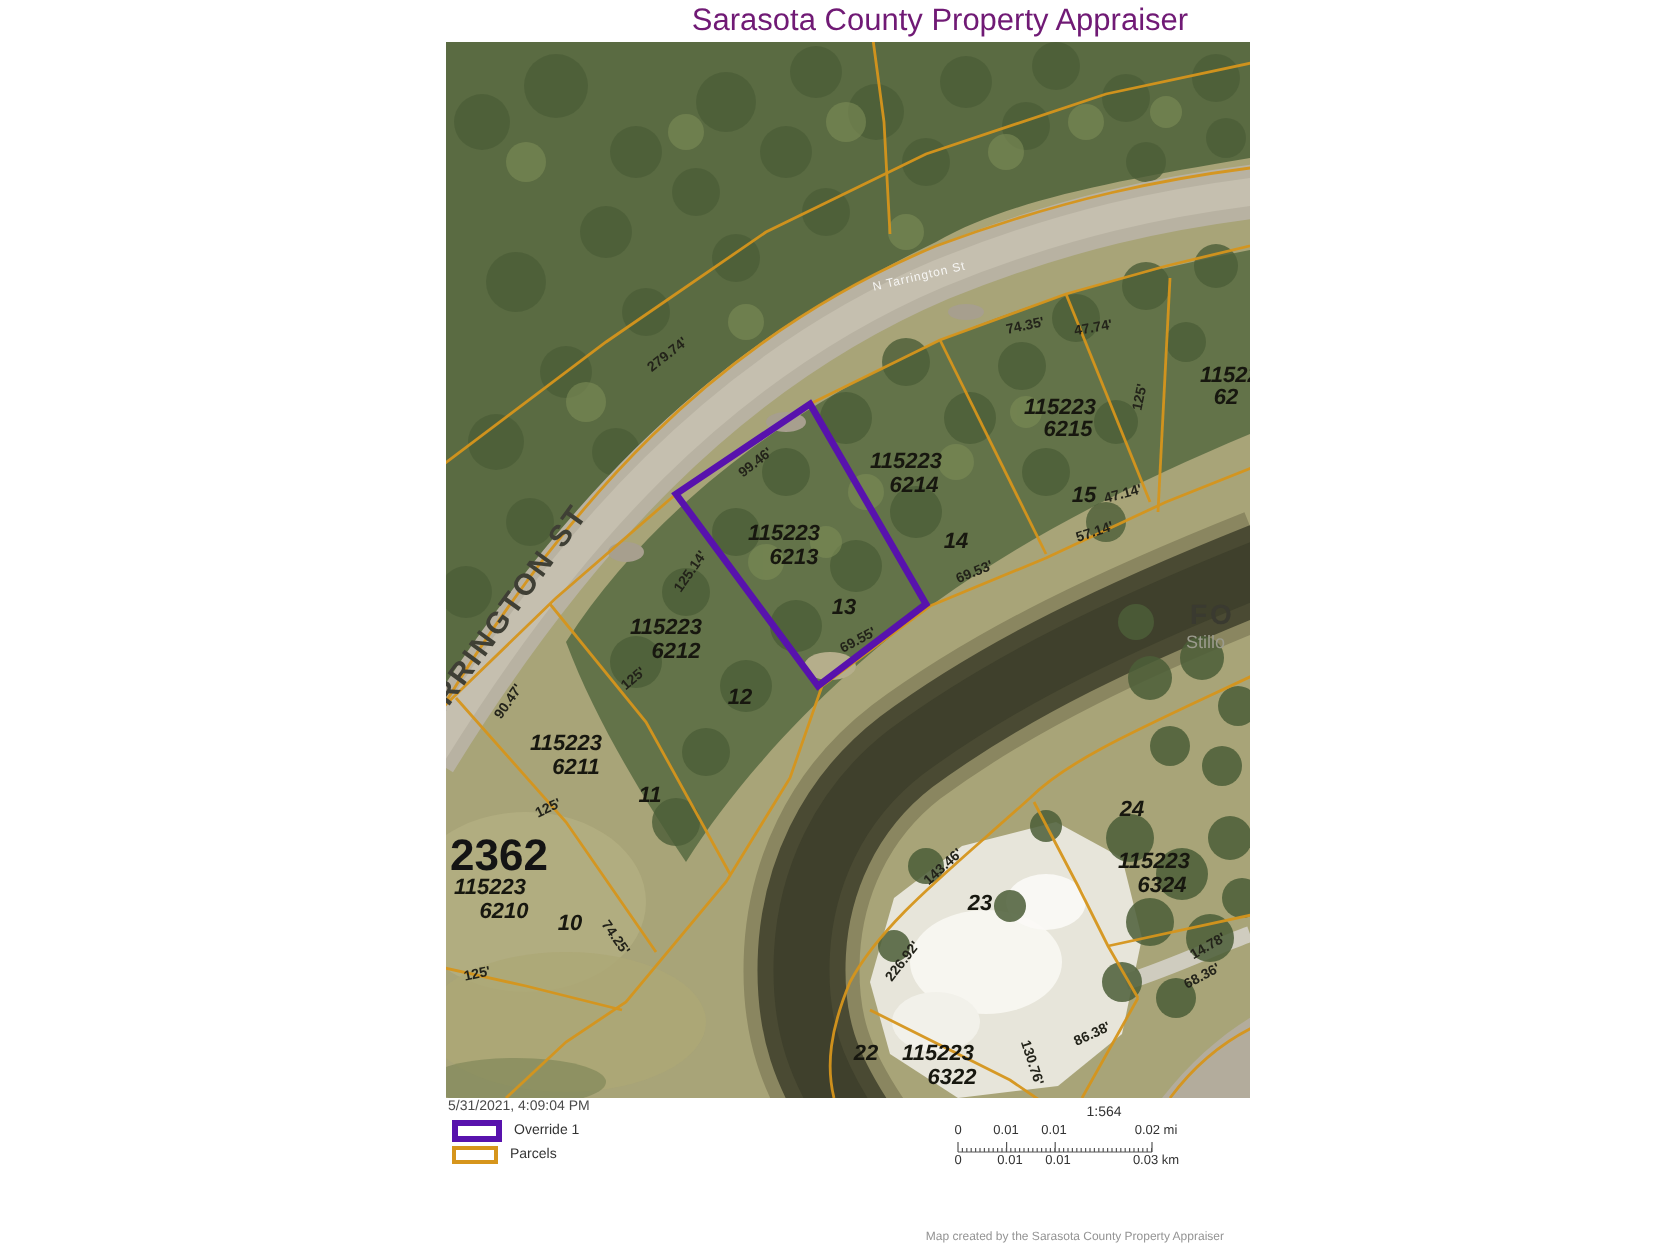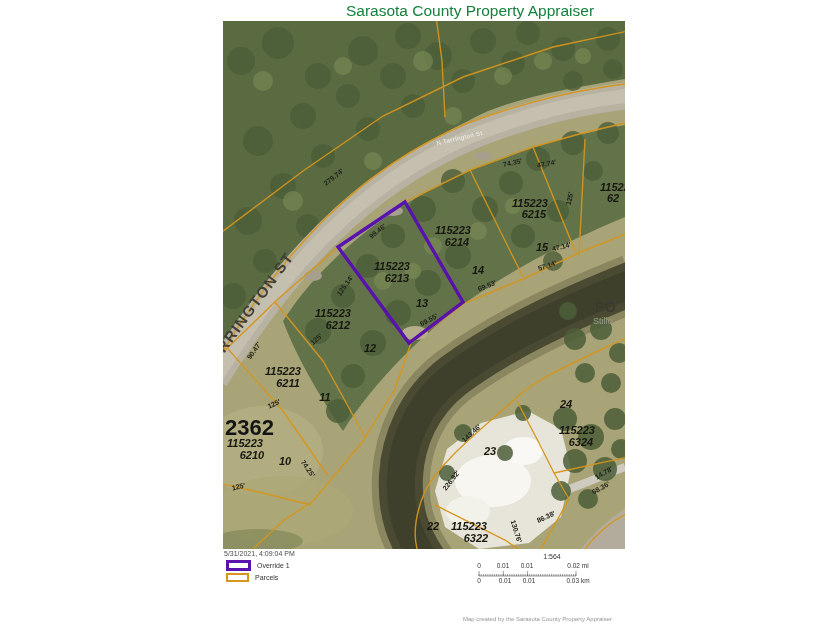--- a/index.html
+++ b/index.html
@@ -1,19 +1,19 @@
 <!DOCTYPE html>
 <html><head>
 <meta charset="utf-8">
 <style>
   html,body{margin:0;padding:0;}
   body{width:840px;height:630px;background:#ffffff;position:relative;
        font-family:"Liberation Sans",sans-serif;overflow:hidden;}
   .title{position:absolute;left:470px;top:2px;transform:translateX(-50%);
-         font-size:15.5px;color:#15803d;white-space:nowrap;}
+         font-size:15.5px;color:#701a75;white-space:nowrap;}
   .map{position:absolute;left:223px;top:21px;width:402px;height:528px;
        overflow:hidden;background:#a8a478;}
   .map svg{display:block;}
   
   .pid{font-family:"Liberation Sans",sans-serif;font-weight:bold;font-style:italic;
        font-size:11px;fill:#17170f;}
   .lotnum{font-family:"Liberation Sans",sans-serif;font-weight:bold;font-style:italic;
        font-size:11px;fill:#17170f;}
   .dim{font-family:"Liberation Sans",sans-serif;font-weight:bold;font-size:7px;fill:#23231a;}
   .street-big{font-family:"Liberation Sans",sans-serif;font-weight:bold;font-size:15px;

